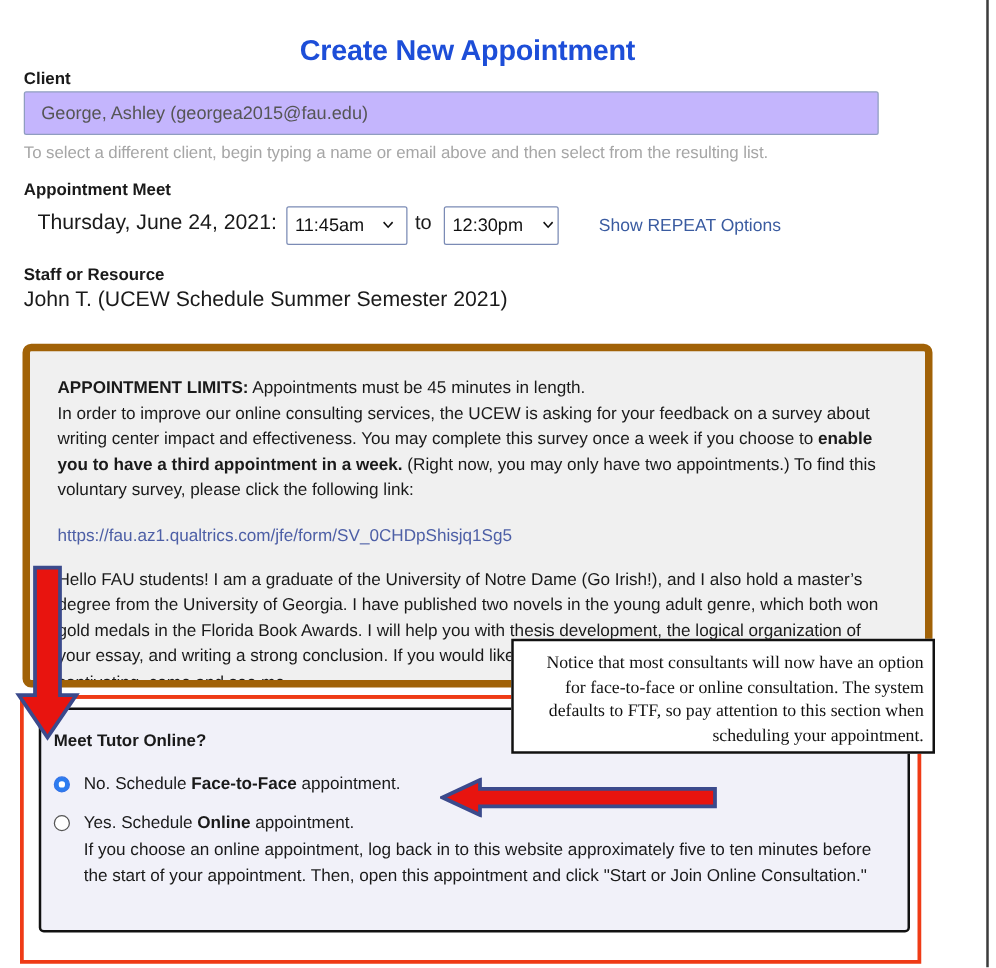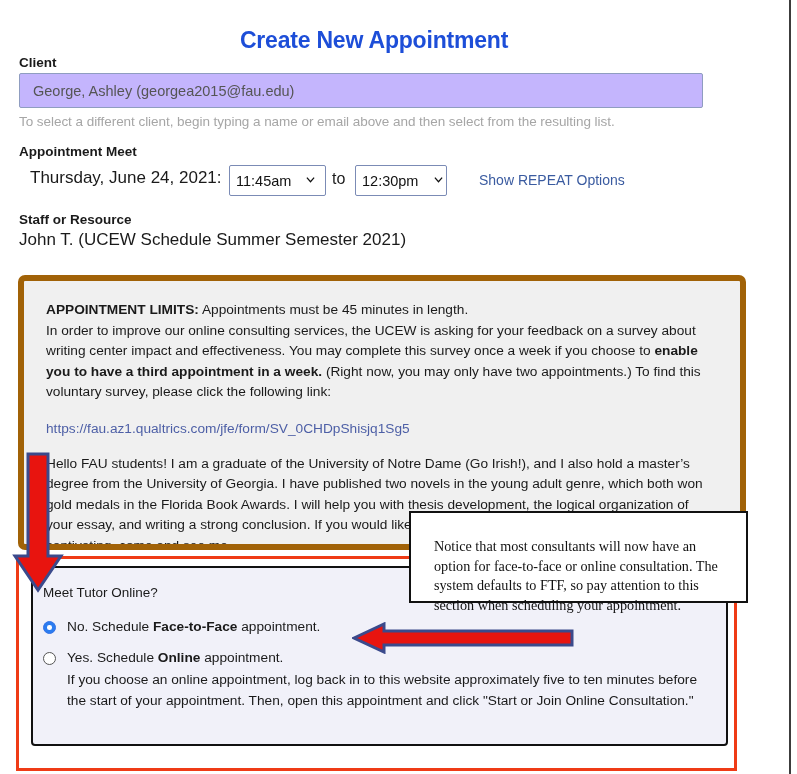--- a/index.html
+++ b/index.html
@@ -209,21 +209,21 @@
     box-sizing: border-box;
     border: 2px solid #111111;
     border-radius: 4px;
     background: #f1f1f9;
   }
   .online-heading {
     position: absolute;
     left: 10px;
     top: 17px;
     font-size: 13.5px;
-    font-weight: normal;
+    font-weight: bold;
     color: #1a1a1a;
   }
   .radio-row { position: absolute; left: 10px; }
   #radio-row-ftf    { top: 51px; }
   #radio-row-online { top: 82px; }
 
   .radio-dot {
     position: absolute;
     left: 0;
     top: 2px;
@@ -270,26 +270,26 @@
     left: 409px;
     top: 511px;
     width: 339px;
     height: 92px;
     box-sizing: border-box;
     border: 2px solid #111111;
     background: #ffffff;
     z-index: 6;
   }
   .callout-text {
-    margin: 16px;
+    margin: 0;
     padding: 8px 7px 0 7px;
     font-family: "Liberation Serif", serif;
     font-size: 14.2px;
     line-height: 19.5px;
-    text-align: left;
+    text-align: right;
     color: #111111;
   }
 
   
   .arrow { position: absolute; z-index: 7; }
   #arrow-down { left: 12px; top: 452px; width: 52px; height: 142px; }
   #arrow-left { left: 352px; top: 622px; width: 222px; height: 32px; }
 </style>
 </head>
 <body>

